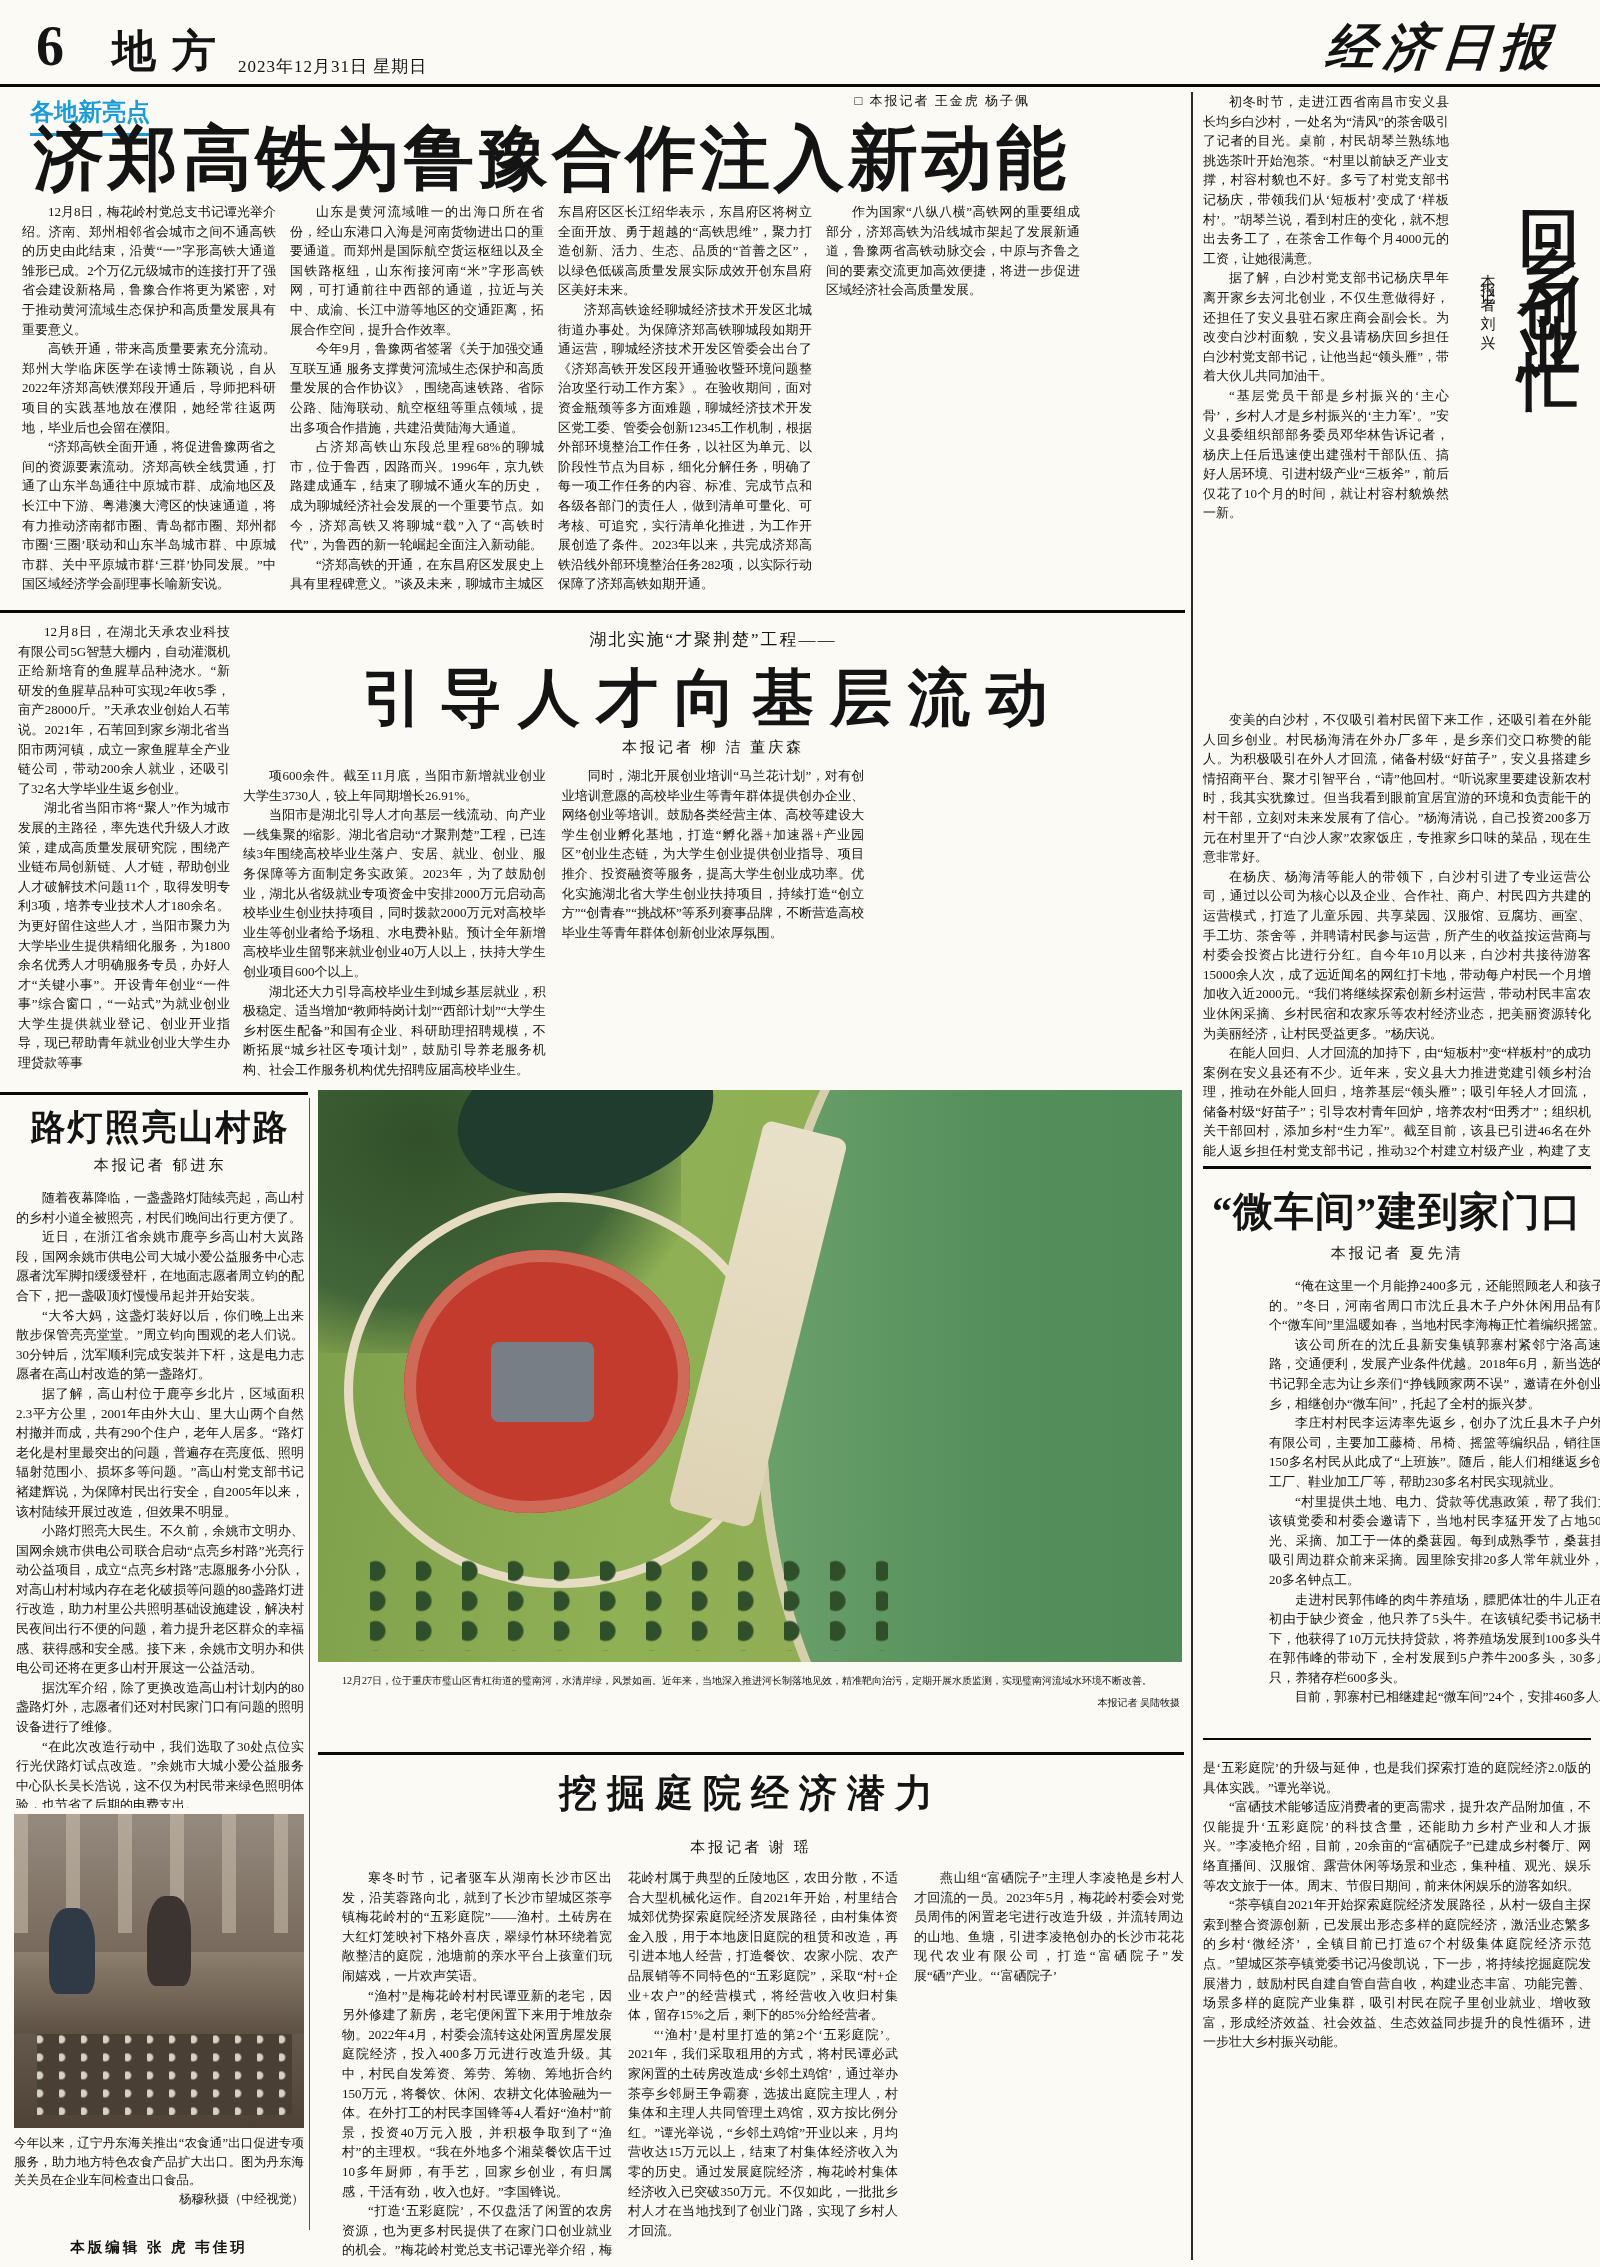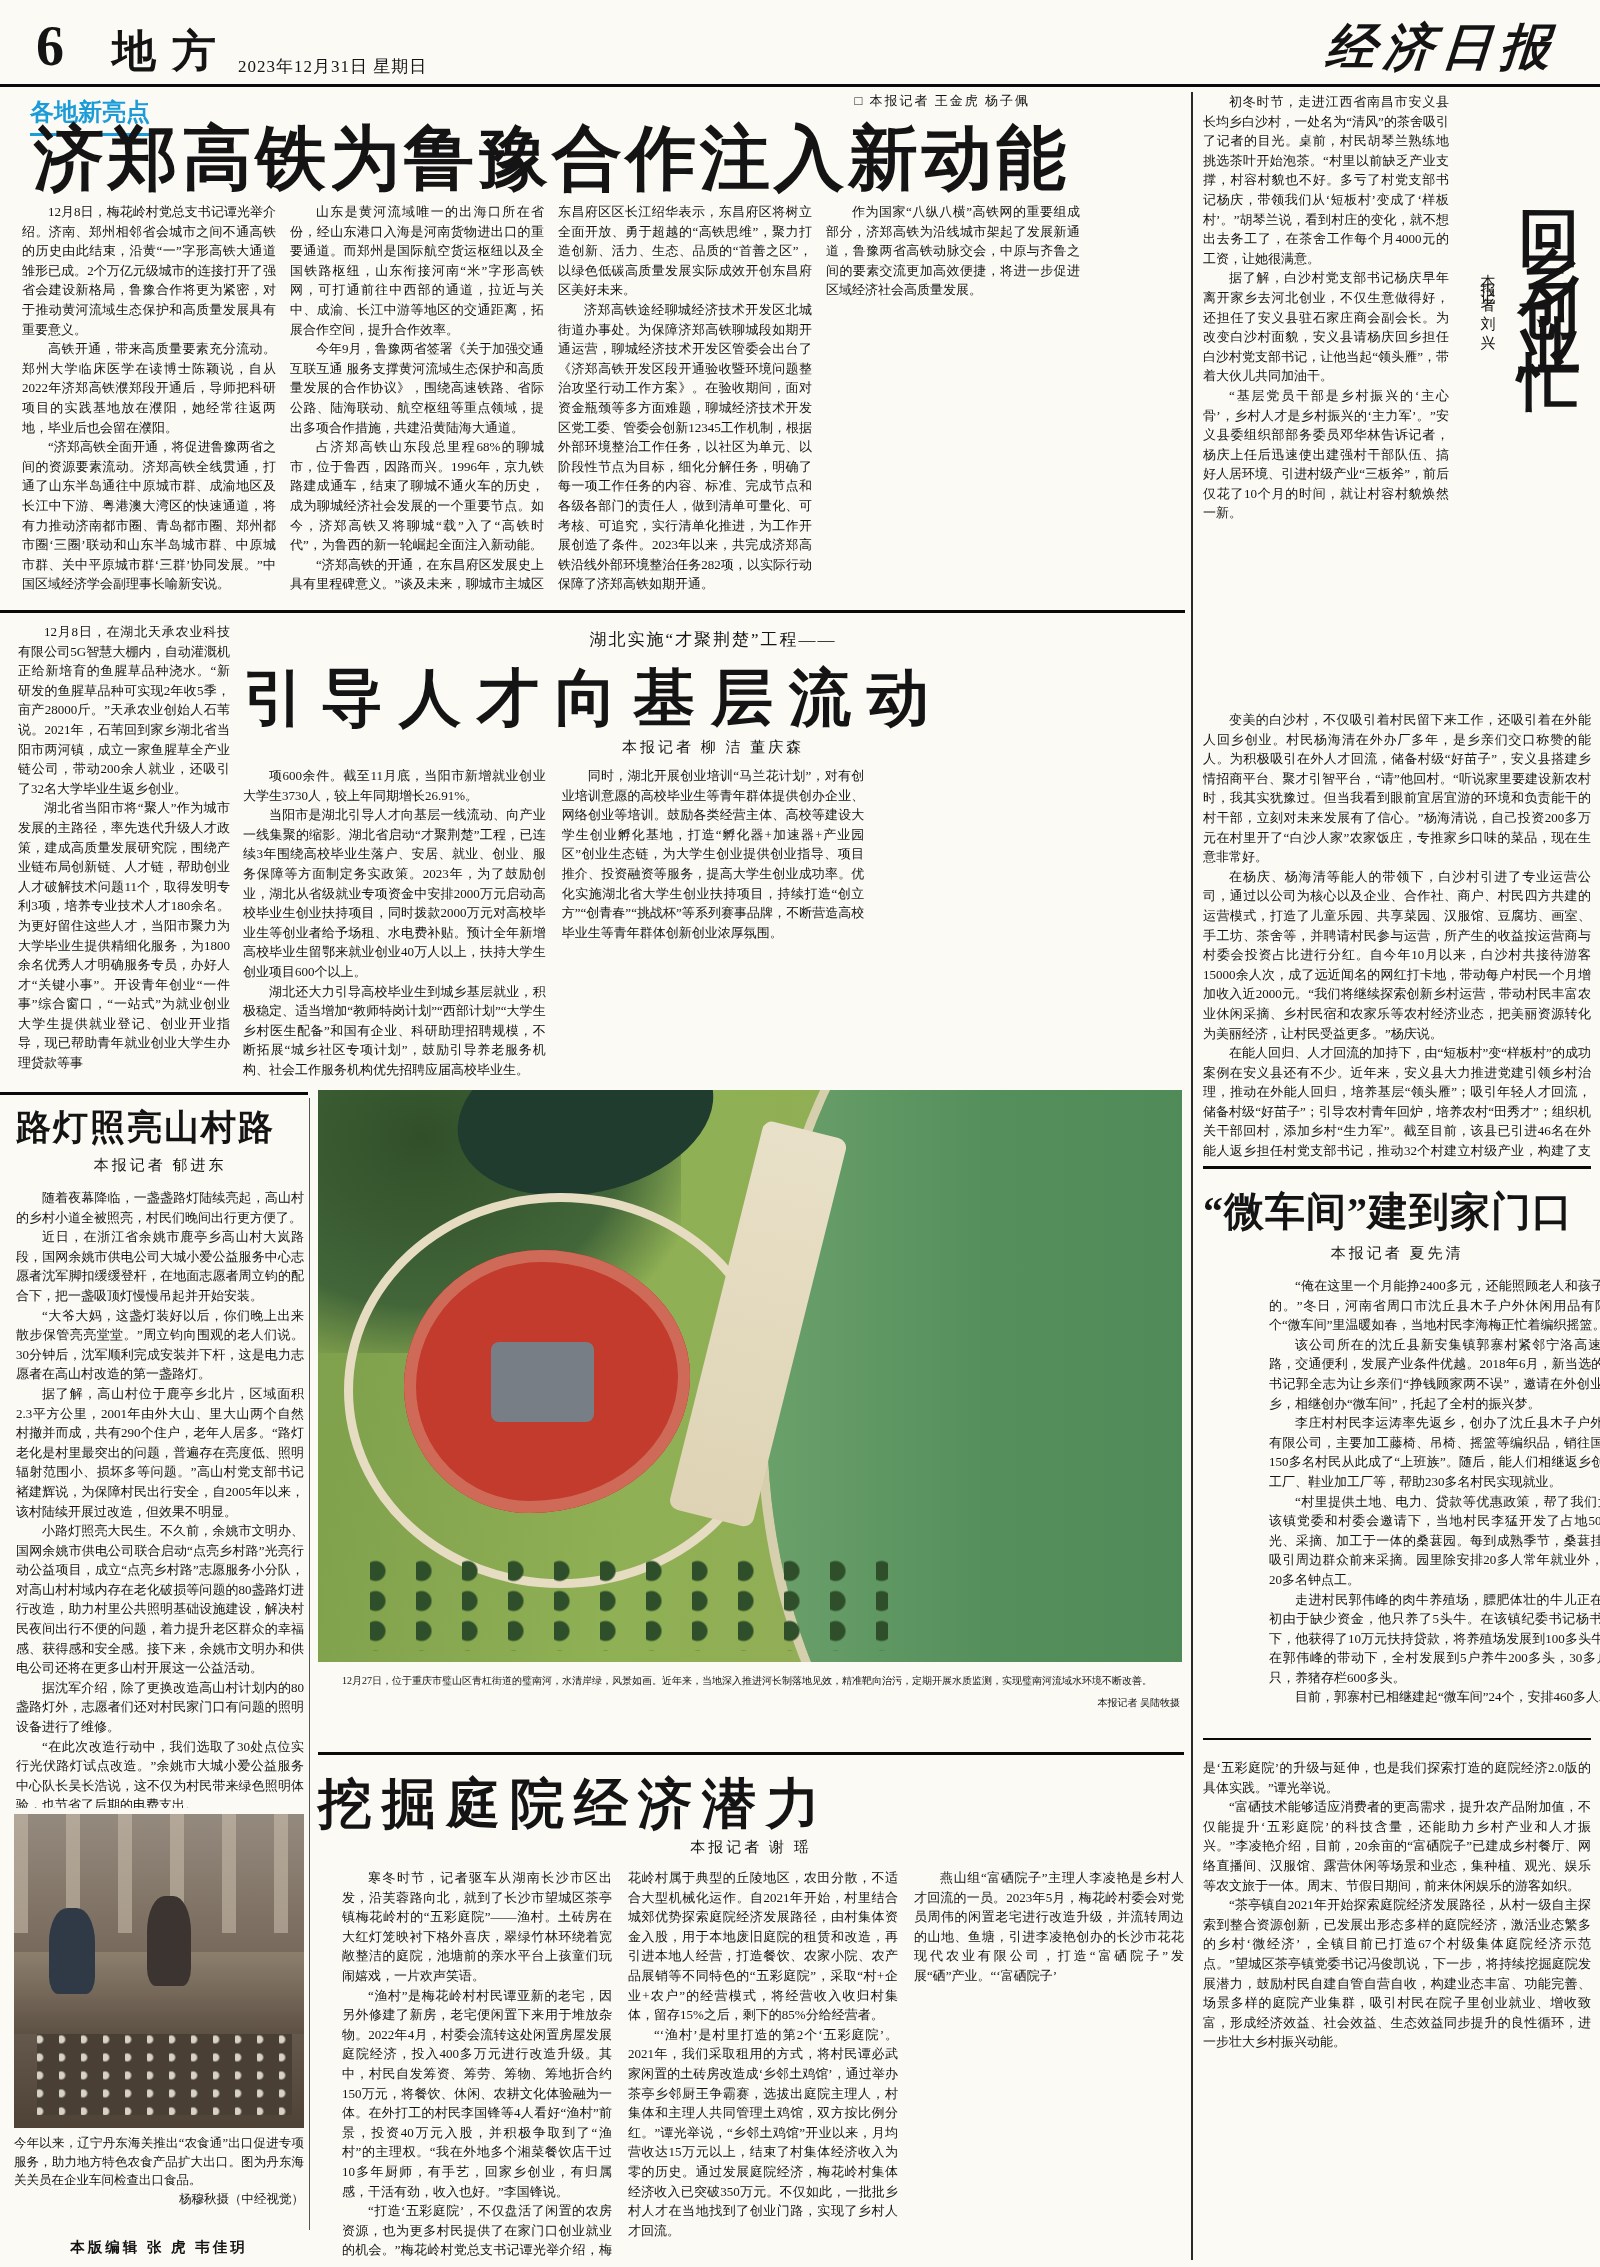--- a/index.html
+++ b/index.html
@@ -12,21 +12,21 @@
   .page-num{font-size:56px;font-weight:bold;font-family:"Liberation Serif",serif;}
   .section-name{font-size:44px;font-weight:bold;letter-spacing:16px;}
   .issue-date{font-size:17px;letter-spacing:1px;}
   .masthead{font-size:50px;font-weight:bold;font-style:italic;letter-spacing:8px;
             font-family:"DejaVu Serif",serif;transform:skewX(-4deg);}
   .col-tag{font-size:24px;font-weight:bold;color:#1b9cd8;border-bottom:3px solid #1b9cd8;
            padding-bottom:5px;font-family:"Liberation Sans",sans-serif;}
   
   .lead-headline{font-size:70px;font-weight:900;text-align:center;letter-spacing:4px;
                  font-family:"Liberation Sans","DejaVu Sans",sans-serif;}
-  .serif-head{font-weight:bold;text-align:left;font-family:"Liberation Serif",serif;}
+  .serif-head{font-weight:bold;text-align:center;font-family:"Liberation Serif",serif;}
   .kicker{font-size:17px;text-align:center;letter-spacing:2px;}
   .byline{font-size:15px;text-align:center;letter-spacing:3px;}
   .byline-right{font-size:13px;text-align:right;letter-spacing:2px;}
   
   .bodytxt{font-size:13px;line-height:19.6px;text-align:justify;overflow:hidden;
            text-justify:inter-ideograph;}
   .bodytxt p{margin:0;text-indent:2em;}
   .cols4{column-count:4;column-gap:14px;column-fill:auto;}
   .cols3{column-count:3;column-gap:16px;column-fill:auto;}
   .no-first-indent p:first-child{text-indent:0;margin-top:8px;}
@@ -164,21 +164,21 @@
     <div class="rp-el" style="right:-16%;top:-28%;width:64%;height:158%;background:linear-gradient(90deg,#6aa06a 0%,#558f5c 40%,#4b8755 100%);border-radius:46% 0 0 42% / 52% 0 0 46%;box-shadow:-10px 0 0 #d5cfae;"></div>
     <div class="rp-el" style="left:46%;top:6%;width:10%;height:70%;background:linear-gradient(180deg,#e8e0c8,#ded3b4);transform:rotate(14deg);border-radius:10px;"></div>
     <div class="rp-el" style="left:6%;top:82%;width:60%;height:16%;background:radial-gradient(circle at 12% 40%, #2f4f2a 9px, transparent 11px) 0 0/46px 30px repeat;"></div>
   </figure>
   <p class="abs caption" style="left:322px;top:1670px;width:858px;margin:0;text-indent:2em;">
     <span>12月27日，位于重庆市璧山区青杠街道的璧南河，水清岸绿，风景如画。近年来，当地深入推进河长制落地见效，精准靶向治污，定期开展水质监测，实现璧南河流域水环境不断改善。</span>
     <span class="credit">本报记者  吴陆牧摄</span>
   </p>
 
   <div class="hrule" style="left:318px;top:1752px;width:866px;height:3px;"></div>
-  <div class="abs serif-head" style="left:318px;top:1768px;width:866px;font-size:54px;letter-spacing:10px;">挖掘庭院经济潜力</div>
+  <div class="abs serif-head" style="left:318px;top:1768px;width:866px;font-size:38px;letter-spacing:10px;">挖掘庭院经济潜力</div>
   <div class="abs byline" style="left:318px;top:1838px;width:866px;">本报记者  谢 瑶</div>
   <div class="abs bodytxt cols3" style="left:342px;top:1868px;width:842px;height:392px;">
       <p>寒冬时节，记者驱车从湖南长沙市区出发，沿芙蓉路向北，就到了长沙市望城区茶亭镇梅花岭村的“五彩庭院”——渔村。土砖房在大红灯笼映衬下格外喜庆，翠绿竹林环绕着宽敞整洁的庭院，池塘前的亲水平台上孩童们玩闹嬉戏，一片欢声笑语。</p>
       <p>“渔村”是梅花岭村村民谭亚新的老宅，因另外修建了新房，老宅便闲置下来用于堆放杂物。2022年4月，村委会流转这处闲置房屋发展庭院经济，投入400多万元进行改造升级。其中，村民自发筹资、筹劳、筹物、筹地折合约150万元，将餐饮、休闲、农耕文化体验融为一体。在外打工的村民李国锋等4人看好“渔村”前景，投资40万元入股，并积极争取到了“渔村”的主理权。“我在外地多个湘菜餐饮店干过10多年厨师，有手艺，回家乡创业，有归属感，干活有劲，收入也好。”李国锋说。</p>
       <p>“打造‘五彩庭院’，不仅盘活了闲置的农房资源，也为更多村民提供了在家门口创业就业的机会。”梅花岭村党总支书记谭光举介绍，梅花岭村属于典型的丘陵地区，农田分散，不适合大型机械化运作。自2021年开始，村里结合城郊优势探索庭院经济发展路径，由村集体资金入股，用于本地废旧庭院的租赁和改造，再引进本地人经营，打造餐饮、农家小院、农产品展销等不同特色的“五彩庭院”，采取“村+企业+农户”的经营模式，将经营收入收归村集体，留存15%之后，剩下的85%分给经营者。</p>
       <p>“‘渔村’是村里打造的第2个‘五彩庭院’。2021年，我们采取租用的方式，将村民谭必武家闲置的土砖房改造成‘乡邻土鸡馆’，通过举办茶亭乡邻厨王争霸赛，选拔出庭院主理人，村集体和主理人共同管理土鸡馆，双方按比例分红。”谭光举说，“乡邻土鸡馆”开业以来，月均营收达15万元以上，结束了村集体经济收入为零的历史。通过发展庭院经济，梅花岭村集体经济收入已突破350万元。不仅如此，一批批乡村人才在当地找到了创业门路，实现了乡村人才回流。</p>
       <p>燕山组“富硒院子”主理人李凌艳是乡村人才回流的一员。2023年5月，梅花岭村委会对党员周伟的闲置老宅进行改造升级，并流转周边的山地、鱼塘，引进李凌艳创办的长沙市花花现代农业有限公司，打造“富硒院子”发展“硒”产业。“‘富硒院子’</p>
     </div>
 
 </div>

